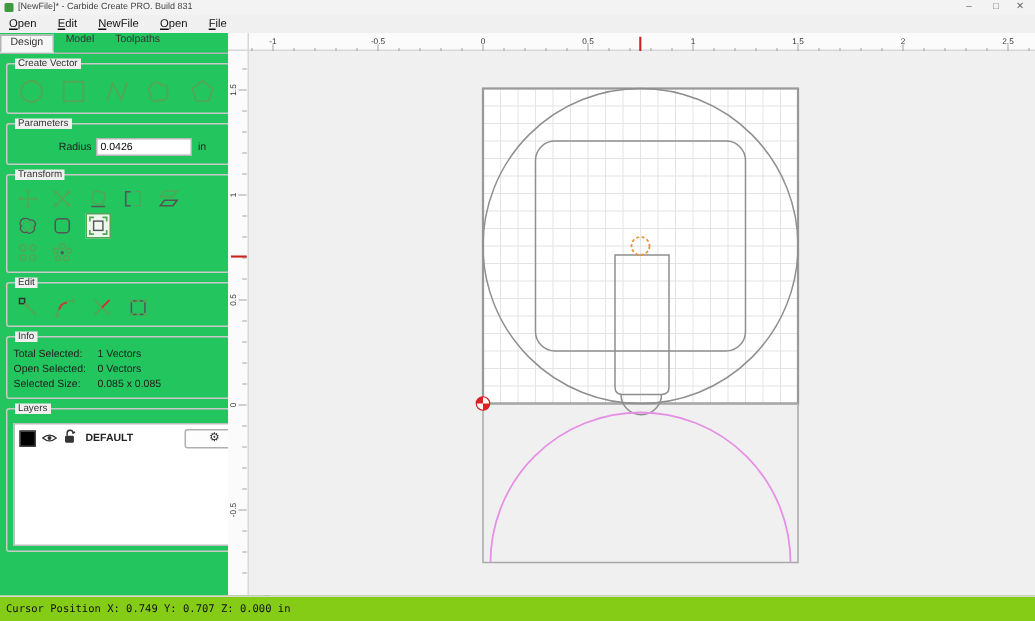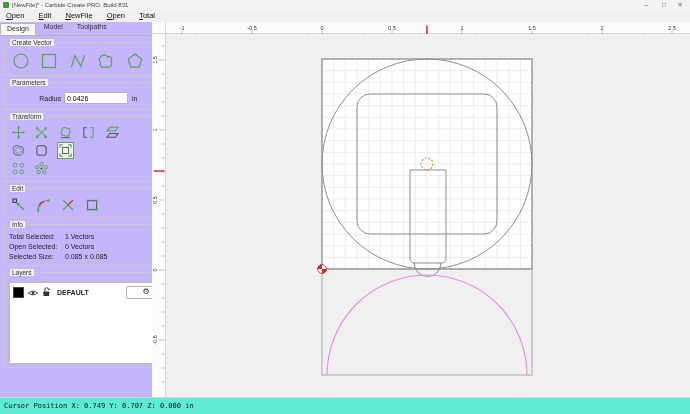--- a/index.html
+++ b/index.html
@@ -9,21 +9,21 @@
   #titlebar{position:absolute;left:0;top:0;width:690px;height:10px;background:#f3f3f3;
             border-bottom:1px solid #e2e2e2;font-size:6px;line-height:10px;}
   #appicon{position:absolute;left:3px;top:2px;width:6px;height:6px;background:#3f9a3f;border-radius:1px;}
   #wintitle{position:absolute;left:12px;top:0;color:#444;white-space:nowrap;}
   .winctl{position:absolute;top:0;width:16px;text-align:center;color:#666;font-size:6.5px;cursor:default;}
   
   #menubar{position:absolute;left:0;top:10px;width:690px;height:12px;background:#f0f0f0;font-size:7.5px;line-height:12px;}
   .menu-item{display:inline-block;padding:0 6px;color:#111;}
   .menu-item::first-letter{text-decoration:underline;}
   
-  #sidebar{position:absolute;left:0;top:22px;width:180px;height:375px;background:#c4b5fd;border-right:1px solid #14532d;box-sizing:border-box;}
+  #sidebar{position:absolute;left:0;top:22px;width:180px;height:375px;background:#22c55e;border-right:4px solid #14532d;box-sizing:border-box;}
   #tabbar{height:13px;border-bottom:1px solid #b4b4b4;font-size:7px;}
   .tab{display:inline-block;padding:1px 6px 0 6px;height:12px;box-sizing:border-box;color:#333;vertical-align:bottom;}
   .tab.active{background:#f7f7f7;border:1px solid #b4b4b4;border-bottom:1px solid #f7f7f7;margin-bottom:-1px;position:relative;}
   .group{position:relative;margin:6px 4px 0 4px;border:1px solid #c9c9c9;border-radius:2px;padding:7px 4px 3px 4px;}
   .group-title{position:absolute;top:-4px;left:5px;background:#efefef;padding:0 2px;font-size:6.5px;color:#333;}
   .toolrow{white-space:nowrap;}
   .tool{display:inline-block;vertical-align:top;margin:0 1px;border:1px solid transparent;}
   .tool.selected{border:1px solid #53a653;background:#eef6ee;}
   .tool svg{display:block;}
   
@@ -42,40 +42,40 @@
   .layericon{margin-left:4px;display:inline-block;}
   #layer-name{font-size:7px;font-weight:bold;margin-left:5px;flex:1;}
   #layer-gear{width:38px;height:11px;background:#fdfdfd;border:1px solid #b0b0b0;border-radius:2px;
               font-size:8px;line-height:10px;text-align:center;color:#333;}
   
   #corner{position:absolute;left:152px;top:22px;width:14px;height:12px;background:#fbfbfb;border-right:1px solid #d8d8d8;border-bottom:1px solid #d8d8d8;box-sizing:border-box;}
   #hruler{position:absolute;left:166px;top:22px;width:524px;height:12px;background:#fbfbfb;border-bottom:1px solid #d8d8d8;box-sizing:border-box;}
   #vruler{position:absolute;left:152px;top:34px;width:14px;height:363px;background:#fbfbfb;border-right:1px solid #d8d8d8;box-sizing:border-box;}
   #canvas{position:absolute;left:166px;top:34px;width:524px;height:363px;background:#f0f0f0;}
   
-  #statusbar{position:absolute;left:0;top:397px;width:690px;height:17px;background:#5eead4;border-top:1px solid #d6d6d6;
+  #statusbar{position:absolute;left:0;top:397px;width:690px;height:17px;background:#84cc16;border-top:1px solid #d6d6d6;
              font-family:"DejaVu Sans Mono",monospace;font-size:7px;line-height:16px;padding-left:4px;box-sizing:border-box;color:#111;}
 </style>
 </head>
 <body>
 
 <div id="titlebar">
   <span id="appicon"></span>
   <span id="wintitle">[NewFile]* - Carbide Create PRO. Build 831</span>
   <span class="winctl" style="right:36px;">–</span>
   <span class="winctl" style="right:18px;">□</span>
   <span class="winctl" style="right:2px;">✕</span>
 </div>
 
 <div id="menubar">
   <span class="menu-item">Open</span>
   <span class="menu-item">Edit</span>
   <span class="menu-item">NewFile</span>
   <span class="menu-item">Open</span>
-  <span class="menu-item">Total</span>
+  <span class="menu-item">File</span>
 </div>
 
 <div id="sidebar">
   <div id="tabbar">
     <span class="tab active">Design</span>
     <span class="tab">Model</span>
     <span class="tab">Toolpaths</span>
   </div>
 
   <div class="group">

